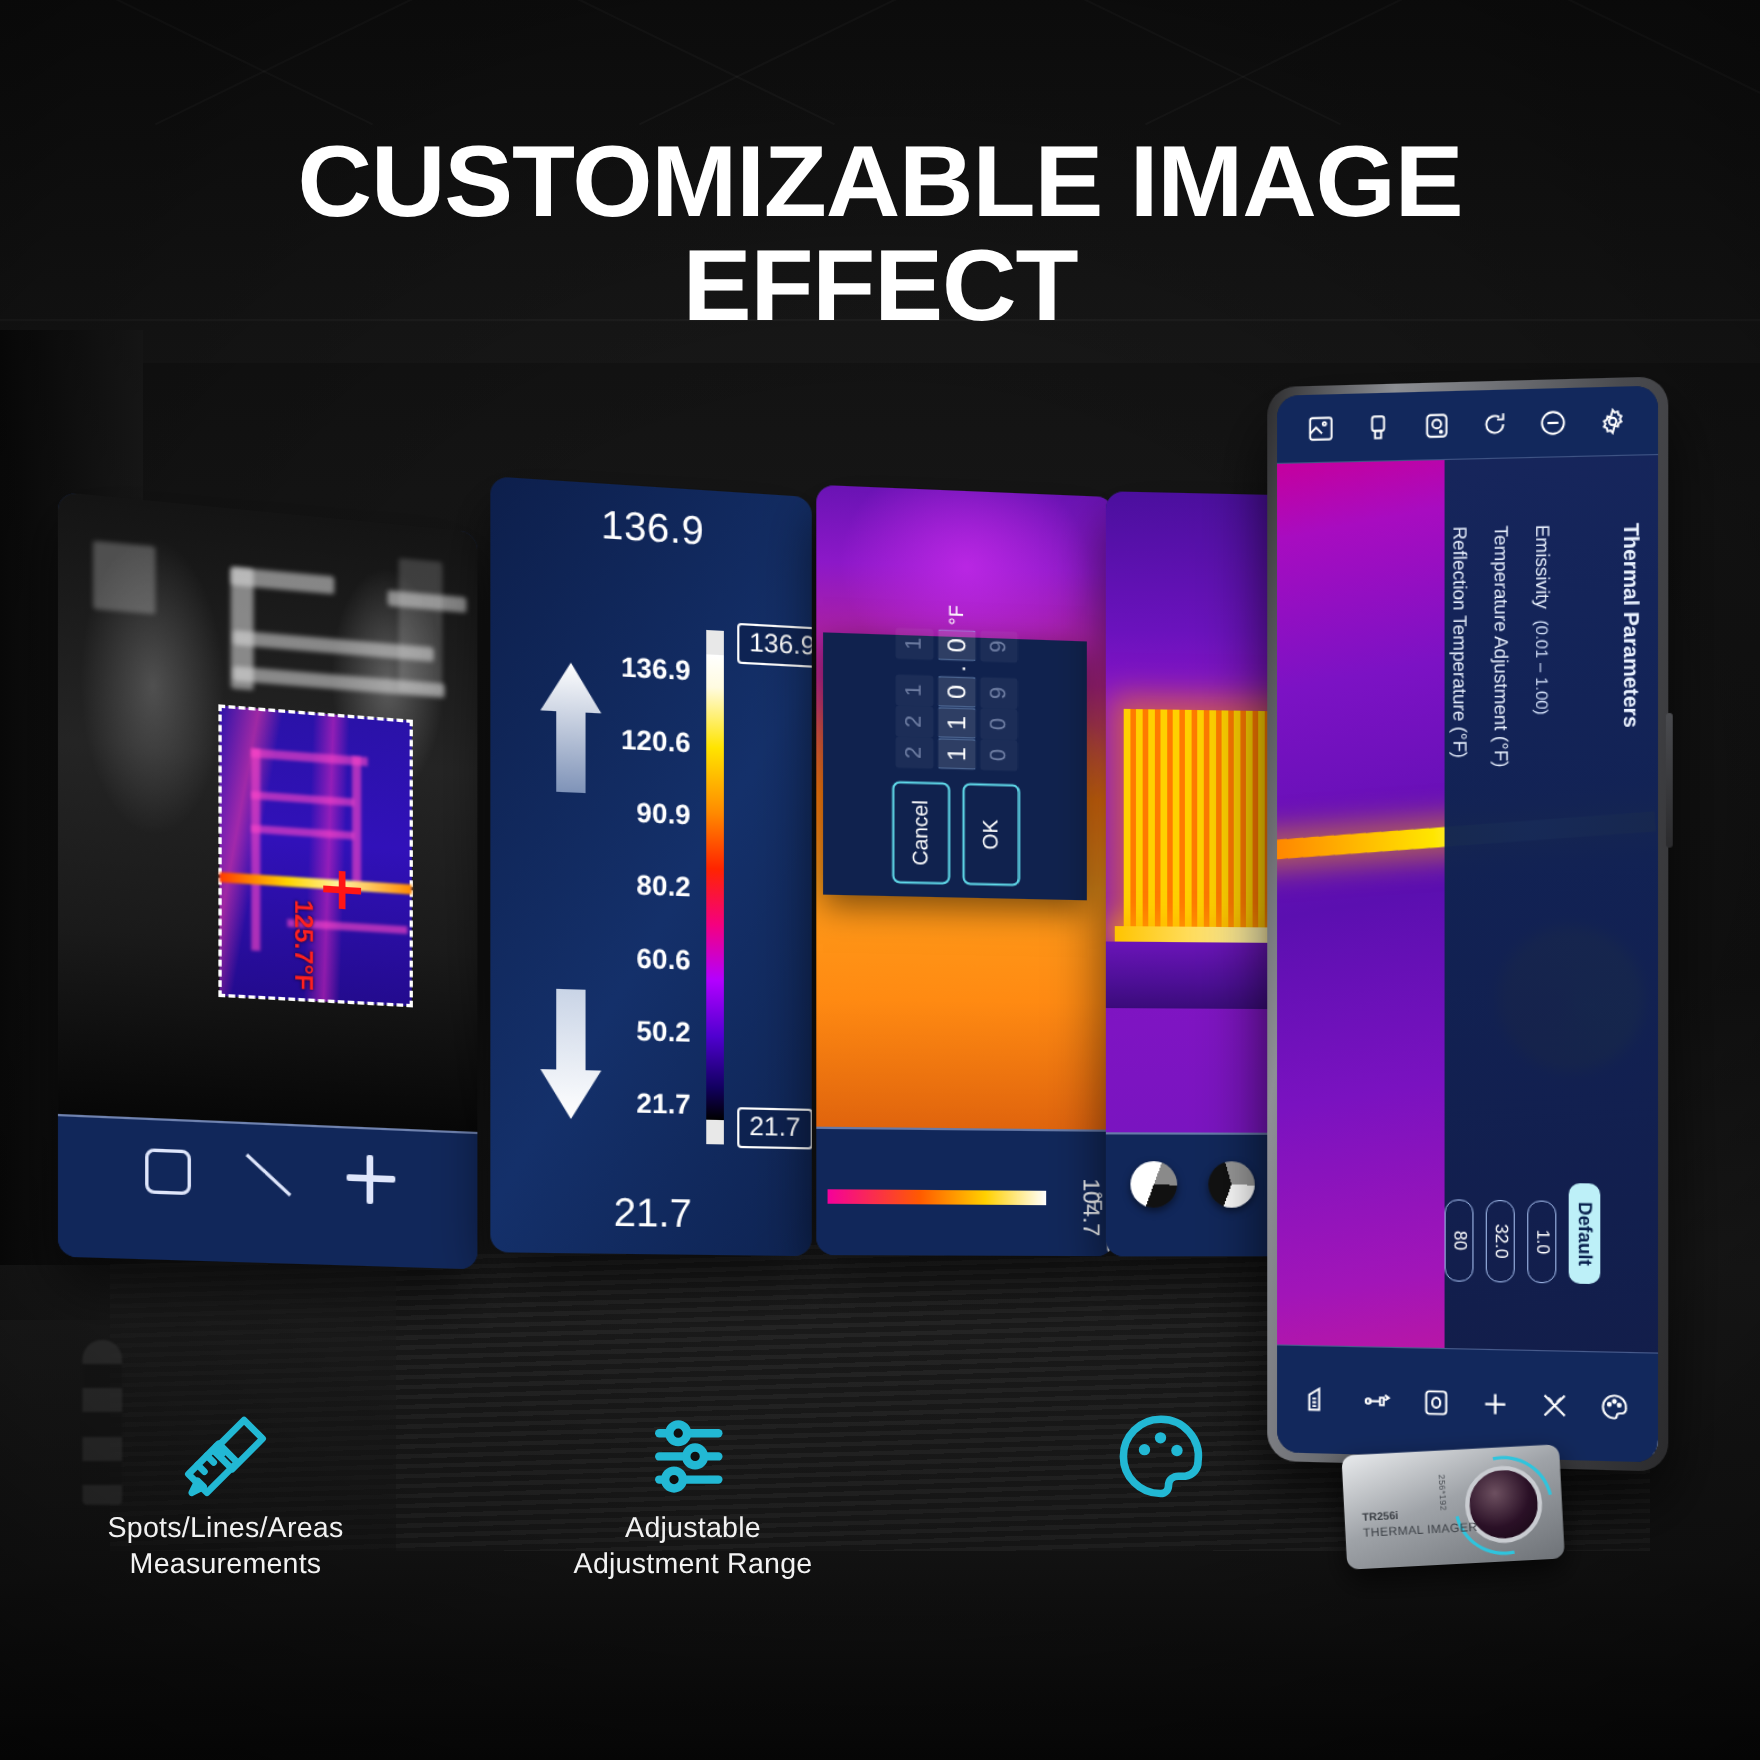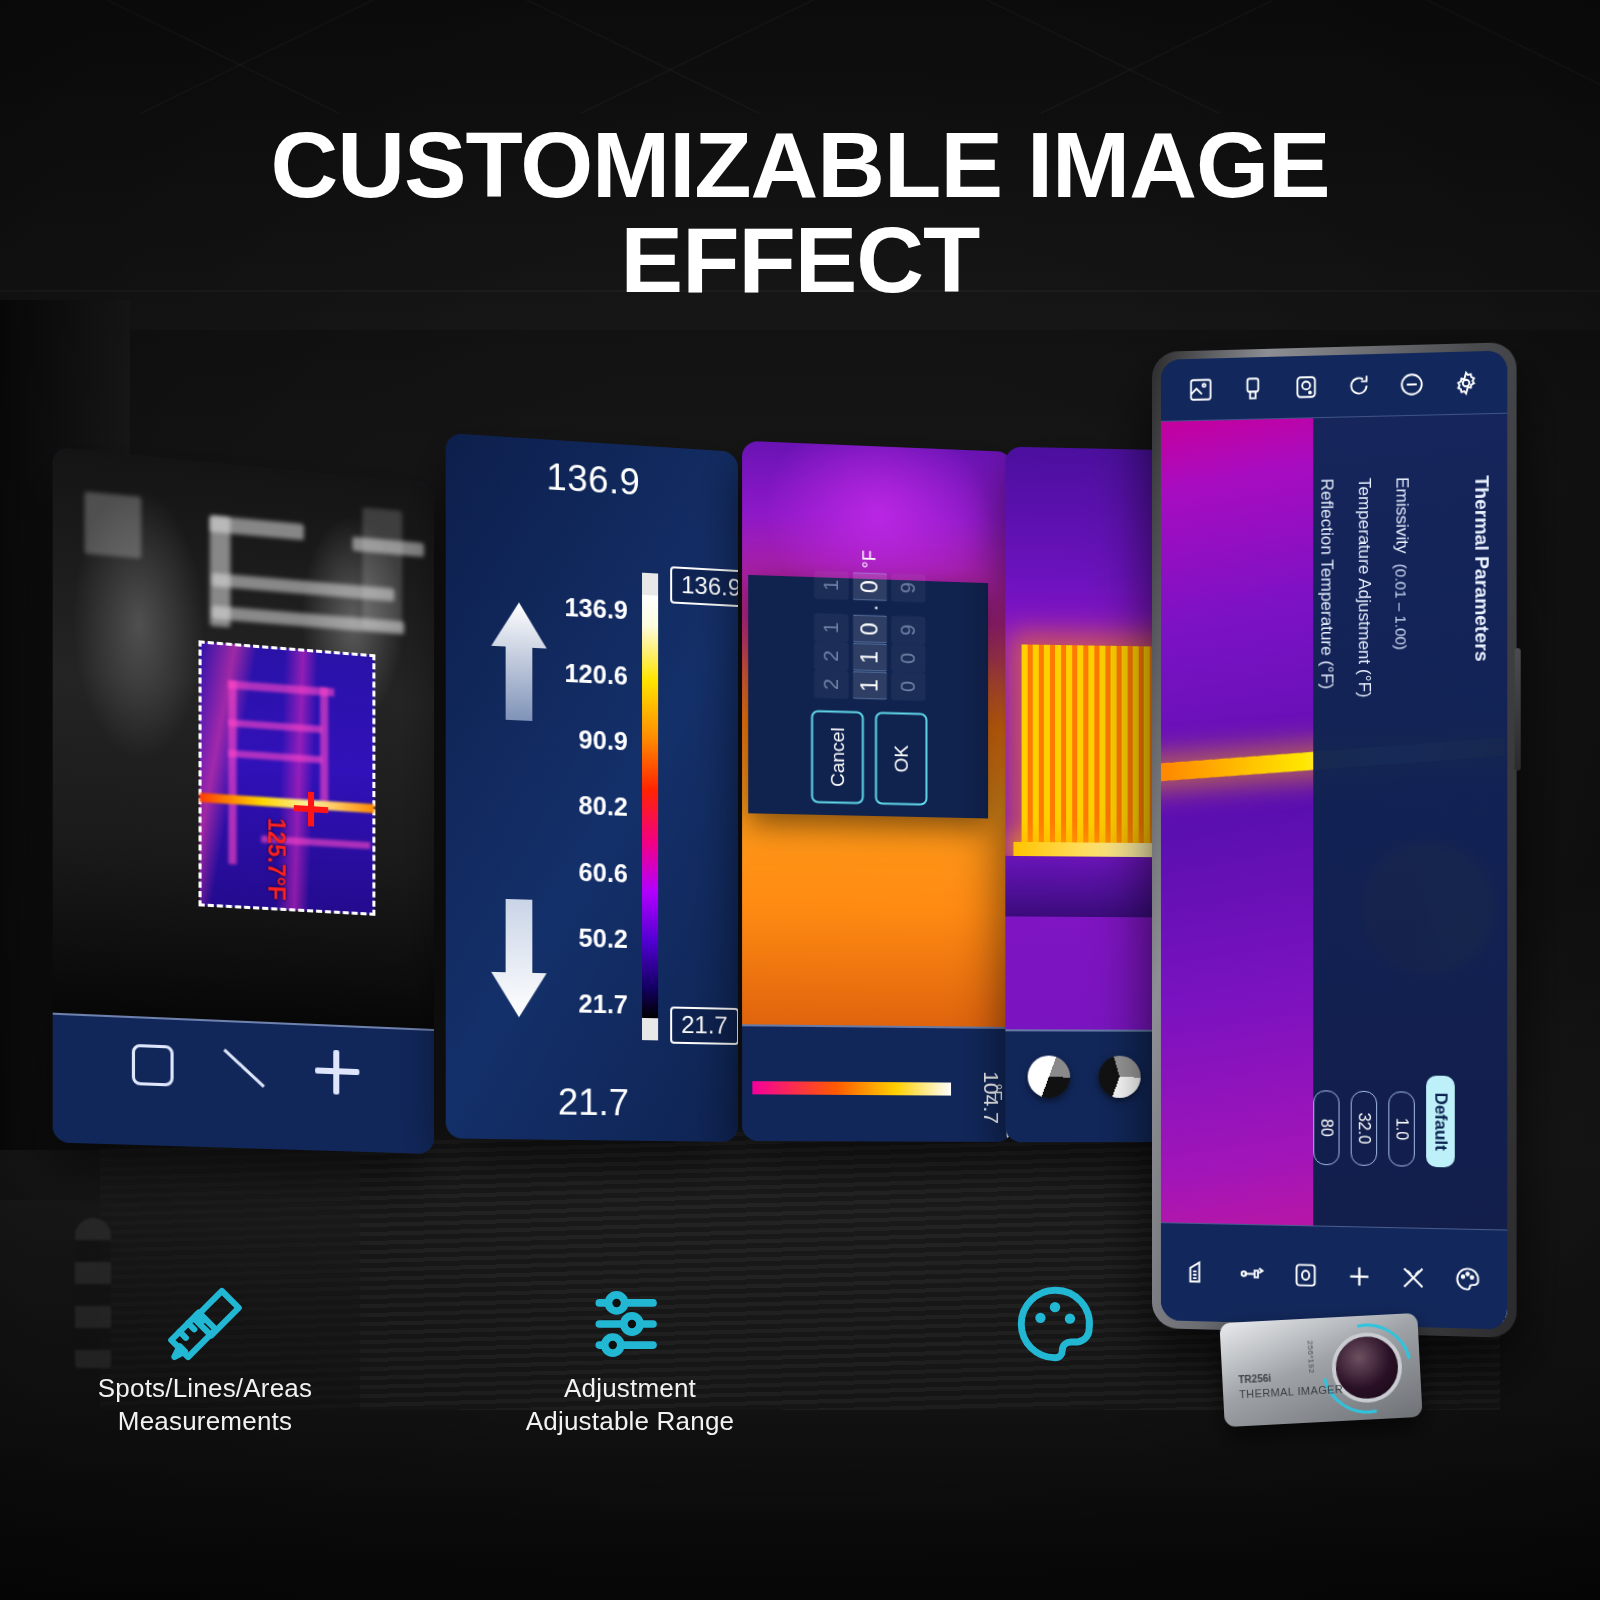--- a/index.html
+++ b/index.html
@@ -538,22 +538,22 @@
         <svg width="92" height="92" viewBox="0 0 24 24" fill="none" stroke="#22b8d4" stroke-width="2" stroke-linecap="round">
           <path d="M4 6.5h14"></path>
             <circle cx="8.5" cy="6.5" r="2.1" fill="#0f0f0f"></circle>
           <path d="M4 12h14"></path>
             <circle cx="12.5" cy="12" r="2.1" fill="#0f0f0f"></circle>
           <path d="M4 17.5h14"></path>
             <circle cx="7.5" cy="17.5" r="2.1" fill="#0f0f0f"></circle>
         </svg>
       </div>
       <div class="feat-lab">
-        <div>Adjustment</div>
-        <div>Adjustable Range</div>
+        <div>Adjustable</div>
+        <div>Adjustment Range</div>
       </div>
     </div>
 
 
     <div class="feat">
       <div class="feat-ico">
         <svg width="92" height="92" viewBox="0 0 24 24" fill="none" stroke="#22b8d4" stroke-width="1.8" stroke-linejoin="round">
           <path d="M12 3.2a8.8 8.8 0 1 0 0 17.6c1.2 0 1.9-.9 1.9-1.9 0-1.4 1.1-2.2 2.4-2.2h1.6a3.4 3.4 0 0 0 3-3.5 8.8 8.8 0 0 0-8.9-10z"></path>
           <circle cx="8.2" cy="10.4" r="1.35" fill="#22b8d4" stroke="none"></circle>
           <circle cx="12" cy="7.6" r="1.35" fill="#22b8d4" stroke="none"></circle>

